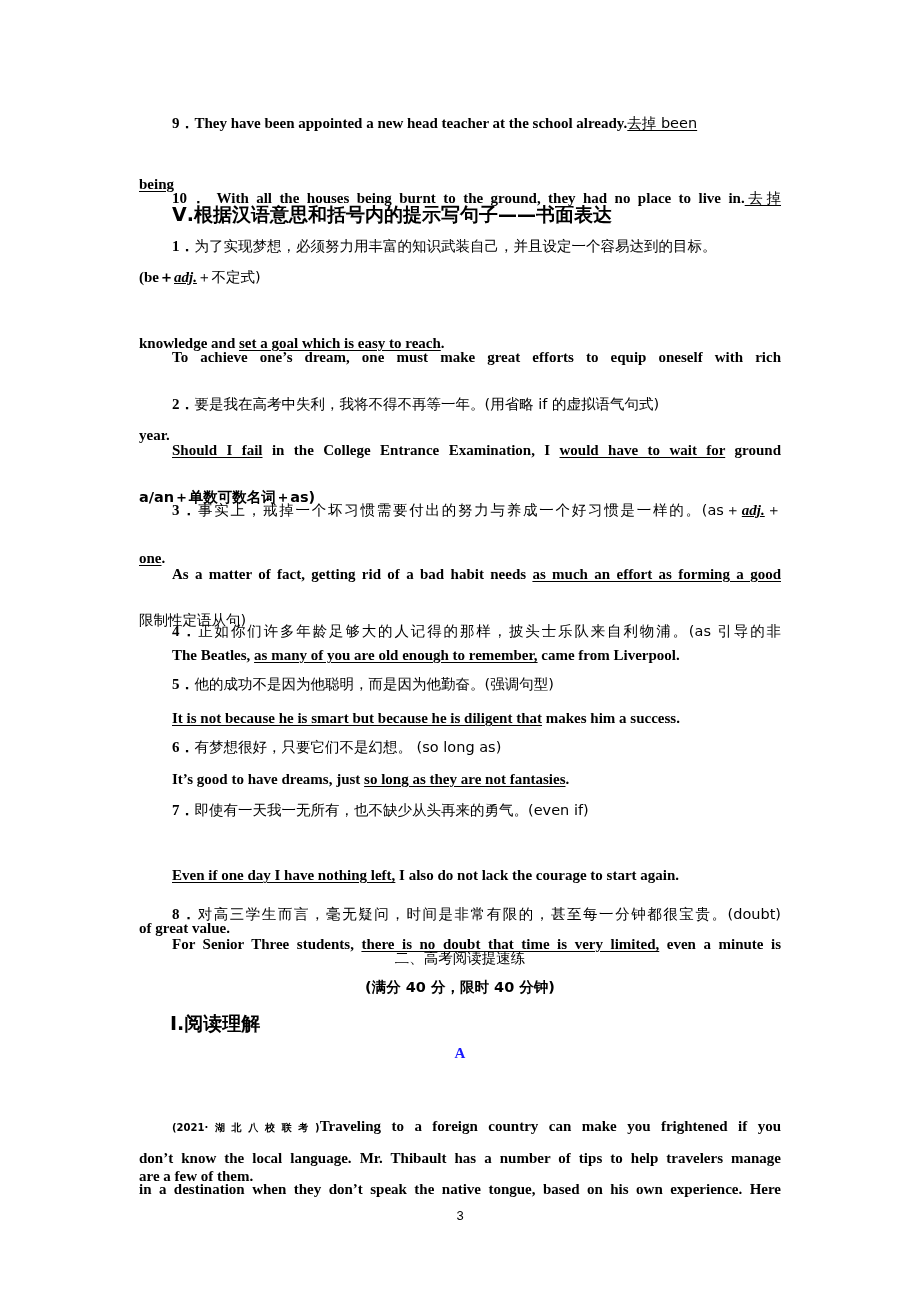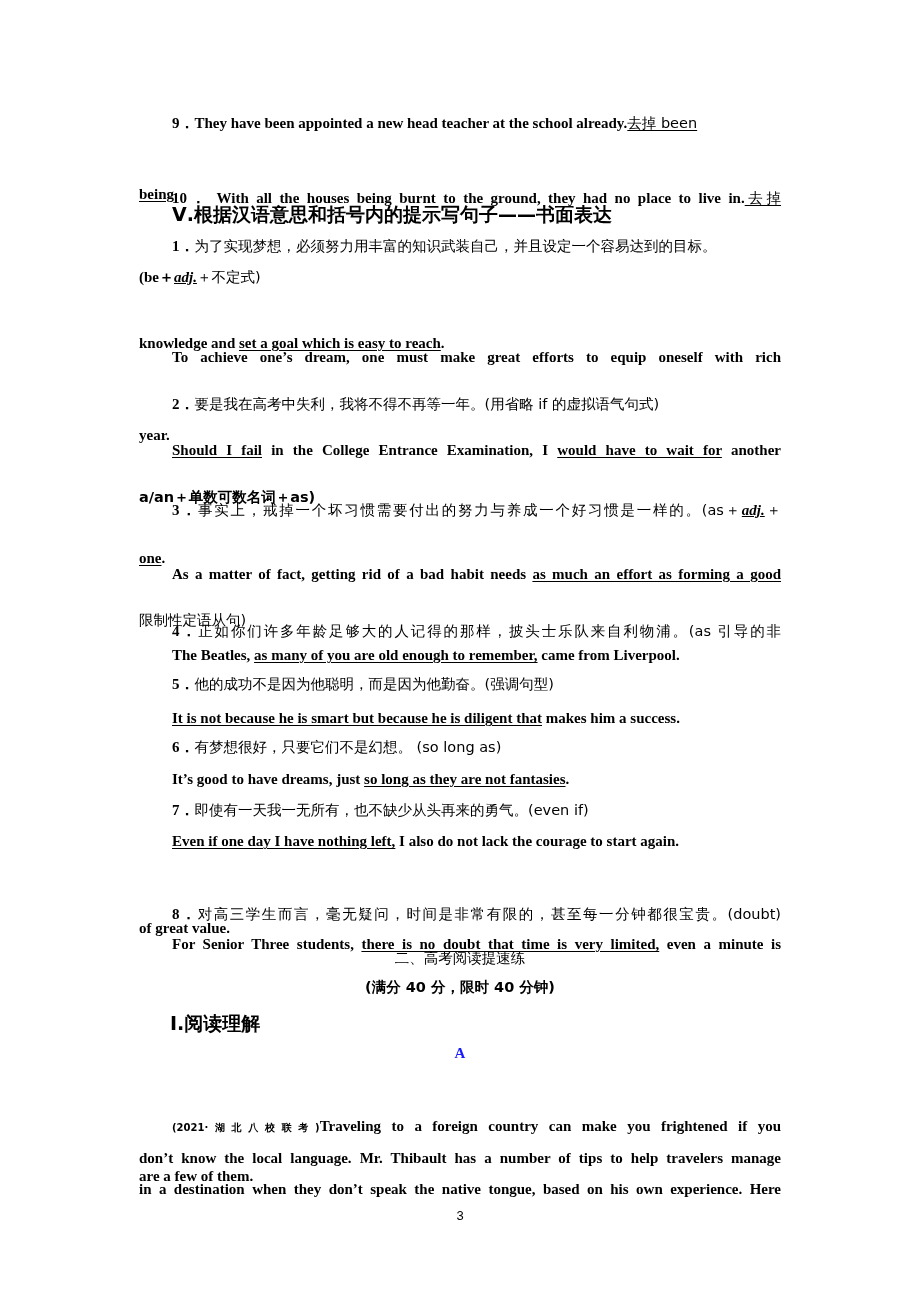--- a/index.html
+++ b/index.html
@@ -31,42 +31,42 @@
 
 <div class="page">
 
   <div class="line ind" style="top:113px;">
     <span>9．</span><span>They have been appointed a new head teacher at the school already.</span><u class="cjk">去掉 been</u>
   </div>
 
   <div class="line ind just" style="top:144px;">
     <span>10．</span> <span>With all the houses being burnt to the ground, they had no place to live in.</span><u class="cjk">去掉</u>
   </div>
-  <div class="line" style="top:184px;">
+  <div class="line" style="top:174px;">
     <u>being</u>
   </div>
 
   <div class="line ind cjkb" style="top:204px;">Ⅴ.根据汉语意思和括号内的提示写句子——书面表达</div>
 
   <div class="line ind" style="top:236px;">
     <span>1．</span><span class="cjk">为了实现梦想，必须努力用丰富的知识武装自己，并且设定一个容易达到的目标。</span>
   </div>
   <div class="line" style="top:267px;">
     <span>(be＋</span><i>adj.</i><span class="cjk">＋不定式)</span>
   </div>
   <div class="line ind just" style="top:303px;">To achieve one’s dream, one must make great efforts to equip oneself with rich</div>
   <div class="line" style="top:333px;">
     <span>knowledge and </span><u>set a goal which is easy to reach</u><span>.</span>
   </div>
 
   <div class="line ind" style="top:362px;margin-top:32px;">
     <span>2．</span><span class="cjk">要是我在高考中失利，我将不得不再等一年。(用省略 if 的虚拟语气句式)</span>
   </div>
   <div class="line ind just" style="top:396px;">
-    <u>Should I fail</u><span> in the College Entrance Examination, I </span><u>would have to wait for</u><span> another</span>
+    <u>Should I fail</u><span> in the College Entrance Examination, I </span><u>would have to wait for</u><span> ground</span>
   </div>
   <div class="line" style="top:425px;">year.</div>
 
   <div class="line ind just" style="top:456px;">
     <span>3．</span><span class="cjk">事实上，戒掉一个坏习惯需要付出的努力与养成一个好习惯是一样的。(as＋</span><i>adj.</i><span class="cjk">＋</span>
   </div>
   <div class="line" style="top:487px;">
     <span class="cjk" style="font-weight:bold;">a/an＋单数可数名词＋as)</span>
   </div>
   <div class="line ind just" style="top:520px;">
@@ -96,21 +96,21 @@
   <div class="line ind" style="top:737px;">
     <span>6．</span><span class="cjk">有梦想很好，只要它们不是幻想。 (so long as)</span>
   </div>
   <div class="line ind" style="top:769px;">
     <span>It’s good to have dreams, just </span><u>so long as they are not fantasies</u><span>.</span>
   </div>
 
   <div class="line ind" style="top:800px;">
     <span>7．</span><span class="cjk">即使有一天我一无所有，也不缺少从头再来的勇气。(even if)</span>
   </div>
-  <div class="line ind" style="top:831px;">
+  <div class="line ind" style="top:865px;">
     <u>Even if one day I have nothing left,</u><span> I also do not lack the courage to start again.</span>
   </div>
 
   <div class="line ind just" style="top:860px;">
     <span>8．</span><span class="cjk">对高三学生而言，毫无疑问，时间是非常有限的，甚至每一分钟都很宝贵。(doubt)</span>
   </div>
   <div class="line ind just" style="top:890px;">
     <span>For Senior Three students, </span><u>there is no doubt that time is very limited,</u><span> even a minute is</span>
   </div>
   <div class="line" style="top:918px;">of great value.</div>

